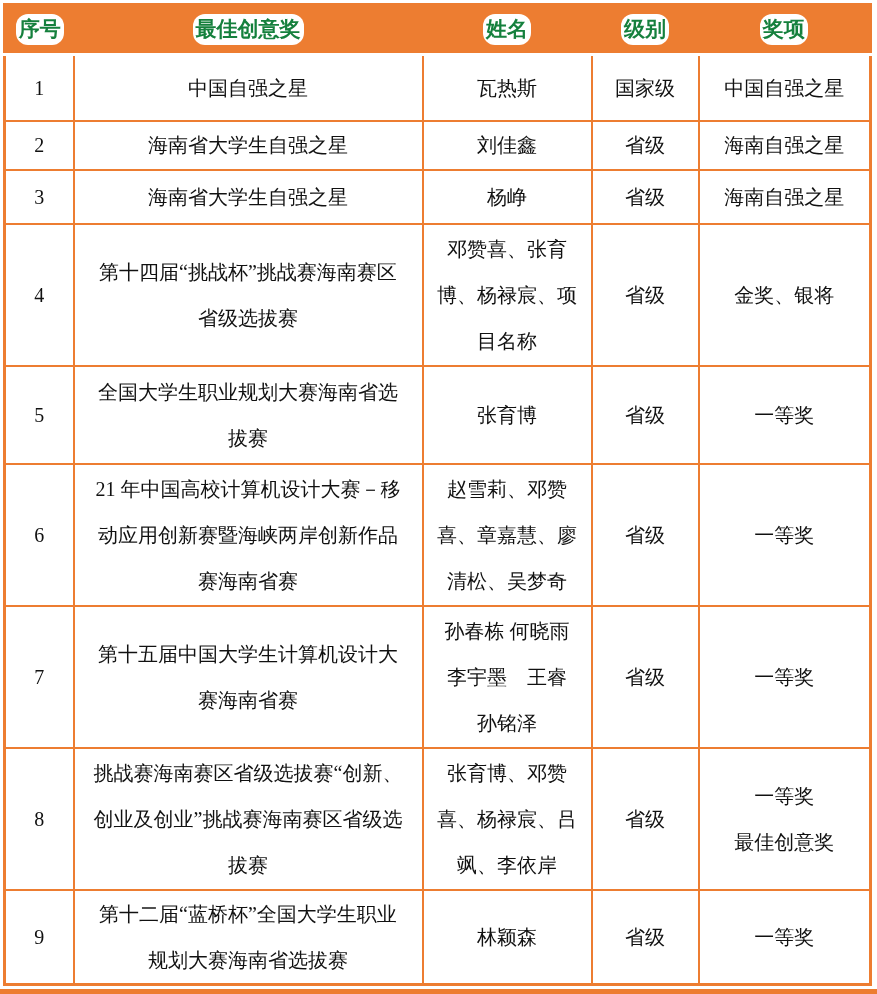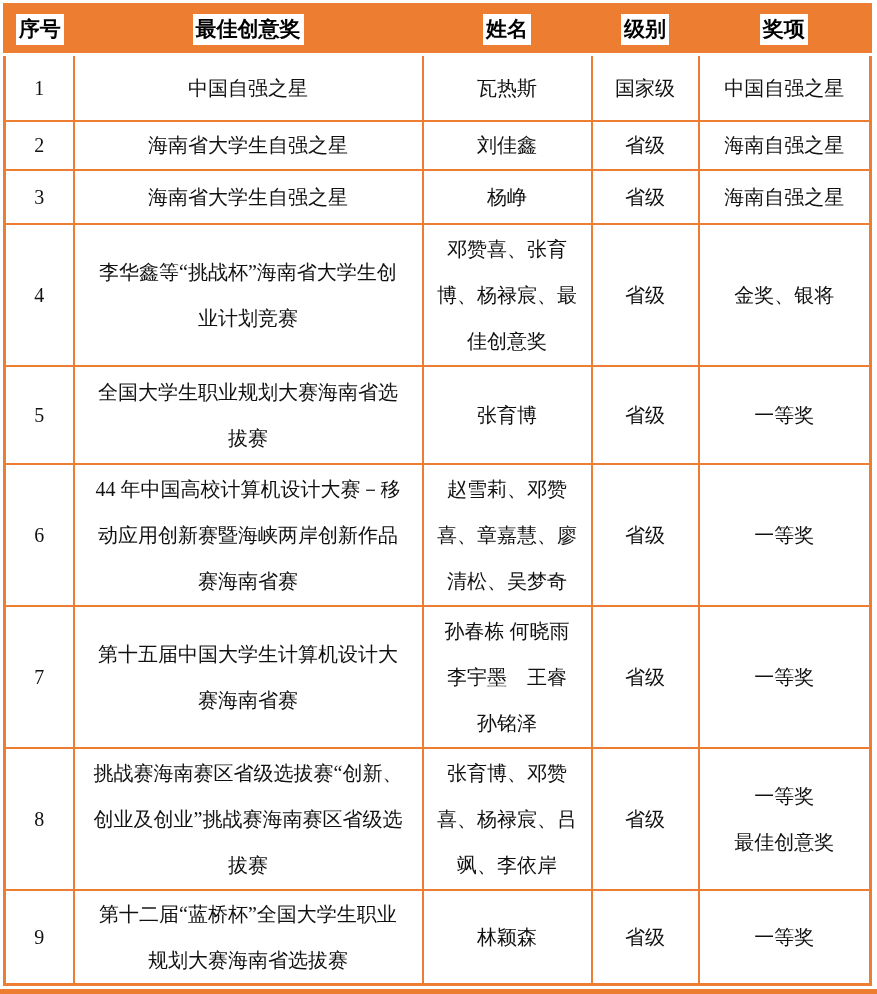--- a/index.html
+++ b/index.html
@@ -21,22 +21,22 @@
 
   thead tr{height:50px;}
   thead th{
     background:#ED7D31;
     border:none;
     border-bottom:3px solid #ffffff;
     font-weight:bold;font-size:21px;text-align:center;vertical-align:middle;
     padding:0;
   }
   thead th .hl{
-    display:inline-block;background:#ffffff;color:#000000;
-    padding:2px 3px;line-height:1.25;
+    display:inline-block;background:#ffffff;color:#15803d;
+    padding:2px 3px;line-height:1.25;border-radius:12px;
   }
 
   tbody td{
     border:2px solid #ED7D31;
     text-align:center;vertical-align:middle;
     font-size:20px;line-height:2.3;
     white-space:pre-line;
     padding:0 6px;
     color:#111;
   }
@@ -97,35 +97,35 @@
         </tr>
         <tr>
           <td class="cell-no">3</td>
           <td class="cell-project">海南省大学生自强之星</td>
           <td class="cell-names">杨峥</td>
           <td class="cell-level">省级</td>
           <td class="cell-award">海南自强之星</td>
         </tr>
         <tr>
           <td class="cell-no">4</td>
-          <td class="cell-project">李华鑫等“挑战杯”海南省大学生创业计划竞赛</td>
-          <td class="cell-names">邓赞喜、张育博、杨禄宸、最佳创意奖</td>
+          <td class="cell-project">第十四届“挑战杯”挑战赛海南赛区省级选拔赛</td>
+          <td class="cell-names">邓赞喜、张育博、杨禄宸、项目名称</td>
           <td class="cell-level">省级</td>
           <td class="cell-award">金奖、银将</td>
         </tr>
         <tr>
           <td class="cell-no">5</td>
           <td class="cell-project">全国大学生职业规划大赛海南省选拔赛</td>
           <td class="cell-names">张育博</td>
           <td class="cell-level">省级</td>
           <td class="cell-award">一等奖</td>
         </tr>
         <tr>
           <td class="cell-no">6</td>
-          <td class="cell-project">44 年中国高校计算机设计大赛－移动应用创新赛暨海峡两岸创新作品赛海南省赛</td>
+          <td class="cell-project">21 年中国高校计算机设计大赛－移动应用创新赛暨海峡两岸创新作品赛海南省赛</td>
           <td class="cell-names">赵雪莉、邓赞喜、章嘉慧、廖清松、吴梦奇</td>
           <td class="cell-level">省级</td>
           <td class="cell-award">一等奖</td>
         </tr>
         <tr>
           <td class="cell-no">7</td>
           <td class="cell-project">第十五届中国大学生计算机设计大赛海南省赛</td>
           <td class="cell-names">孙春栋 何晓雨
 李宇墨　王睿
 孙铭泽</td>

